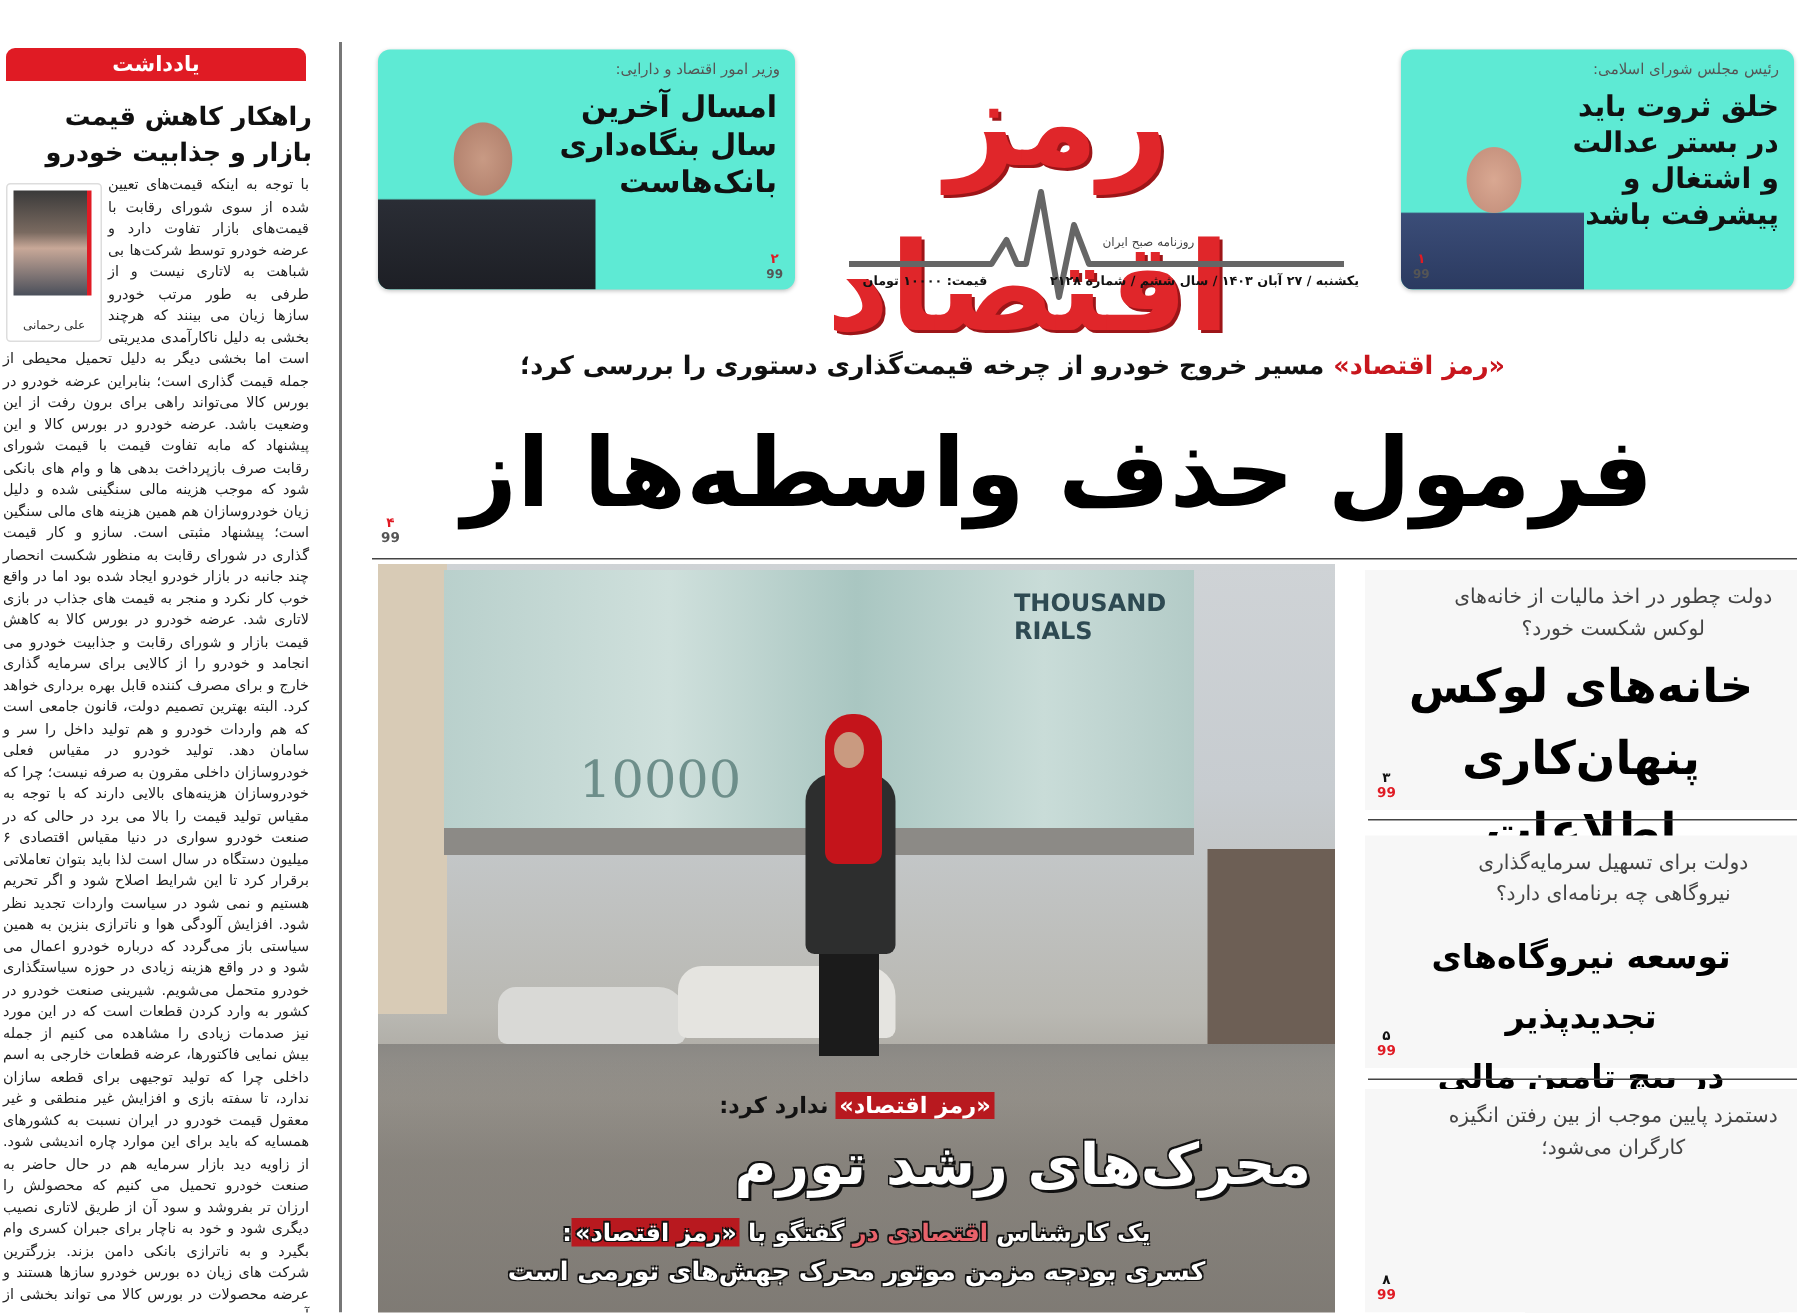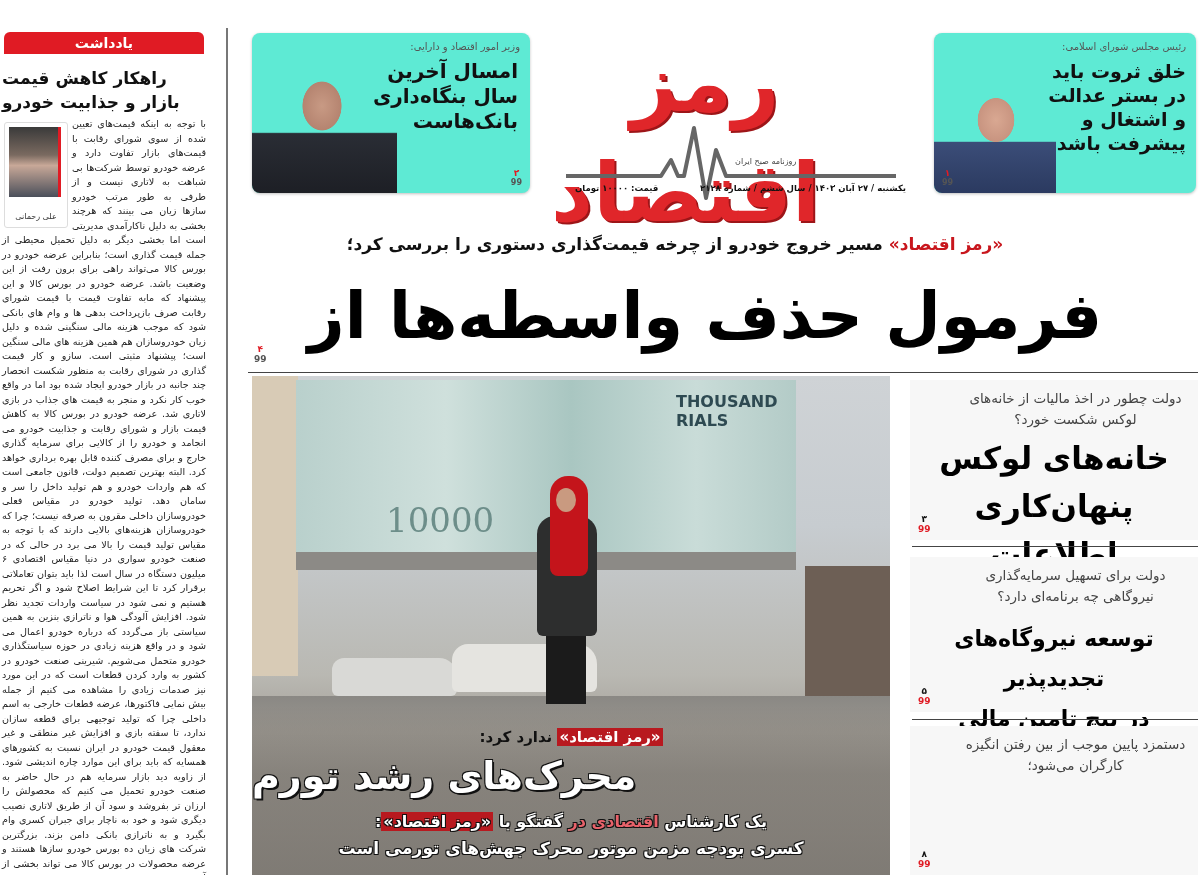--- a/index.html
+++ b/index.html
@@ -4,21 +4,21 @@
 <style>
   * { box-sizing: border-box; margin: 0; padding: 0; }
   html, body { width: 1200px; height: 875px; overflow: hidden; background: #ffffff; }
   body { position: relative; font-family: "DejaVu Sans", sans-serif; color: #111; direction: rtl; }
 
   
   .left-col { position: absolute; left: 0; top: 0; width: 210px; height: 875px; text-decoration: underline; }
   .note-banner { position: absolute; left: 4px; top: 32px; width: 200px; height: 22px;
     background: #e01b24; border-radius: 6px 6px 0 0; color: #fff; text-align: center;
     font-weight: bold; font-size: 14px; line-height: 22px; }
-  .note-title { position: absolute; left: 2px; top: 66px; width: 206px; text-align: left;
+  .note-title { position: absolute; left: 2px; top: 66px; width: 206px; text-align: right;
     font-weight: bold; font-size: 17px; line-height: 24px; color: #111; }
   .author-box { position: absolute; left: 4px; top: 122px; width: 64px; height: 106px;
     border: 1px solid #ddd; border-radius: 3px; background: #fff; }
   .author-photo { position: absolute; left: 4px; top: 4px; width: 52px; height: 70px;
     background: linear-gradient(180deg, #3a3a3a 0%, #7a6a60 40%, #c8a898 55%, #4a4f5a 100%);
     border-right: 3px solid #e01b24; }
   .author-name { position: absolute; left: 0; bottom: 6px; width: 62px; text-align: center;
     font-size: 8px; color: #333; }
   .note-body { position: absolute; left: 2px; top: 117px; width: 204px; font-size: 9.6px;
     line-height: 14.5px; text-align: justify; color: #222; }
@@ -80,21 +80,21 @@
   .woman .coat { position: absolute; left: 5px; top: 40px; width: 60px; height: 120px; background: #2d2e2e; border-radius: 18px 18px 6px 6px; }
   .woman .scarf { position: absolute; left: 18px; top: 0; width: 38px; height: 100px; background: #c4141b; border-radius: 18px 18px 8px 8px; }
   .woman .face { position: absolute; left: 24px; top: 12px; width: 20px; height: 24px; background: #c99a80; border-radius: 50%; }
   .woman .legs { position: absolute; left: 14px; top: 160px; width: 40px; height: 68px; background: #1b1b1b; }
   .photo-shade { position: absolute; left: 0; top: 330px; width: 638px; height: 170px;
     background: linear-gradient(180deg, rgba(120,116,110,0) 0%, rgba(120,116,110,0.6) 40%, rgba(120,116,110,0.85) 100%); }
 
   .overlay-kicker { position: absolute; left: 0; top: 352px; width: 638px; text-align: center;
     font-weight: bold; font-size: 15px; color: #111; }
   .overlay-kicker .brand { color: #fff; background: #b8191f; padding: 0 2px; }
-  .overlay-title { position: absolute; left: 0; top: 372px; width: 622px; text-align: left;
+  .overlay-title { position: absolute; left: 0; top: 372px; width: 622px; text-align: right;
     font-weight: bold; font-size: 38px; line-height: 56px; color: #fff;
     text-shadow: 2px 2px 0 #111, -1px -1px 0 #111, 1px -1px 0 #111, -1px 1px 0 #111; }
   .overlay-sub { position: absolute; left: 0; top: 436px; width: 638px; text-align: center;
     font-weight: bold; font-size: 16px; color: #fff;
     text-shadow: 1px 1px 0 #111, -1px -1px 0 #111, 1px -1px 0 #111, -1px 1px 0 #111; }
   .overlay-sub .hl { color: #e8626a; }
   .overlay-sub .brand { background: #b8191f; padding: 0 2px; }
   .overlay-sub2 { position: absolute; left: 0; top: 462px; width: 638px; text-align: center;
     font-weight: bold; font-size: 17px; color: #fff;
     text-shadow: 1px 1px 0 #111, -1px -1px 0 #111, 1px -1px 0 #111, -1px 1px 0 #111; }

